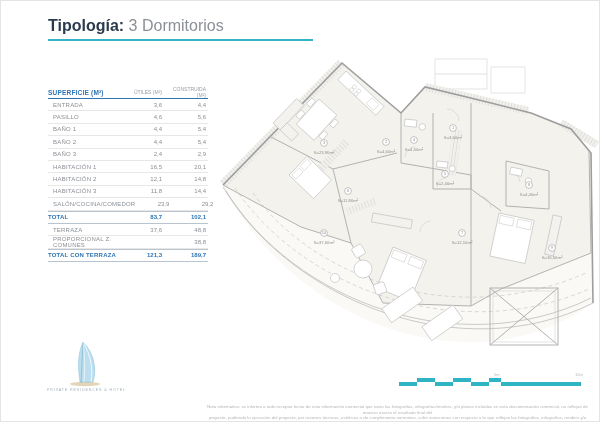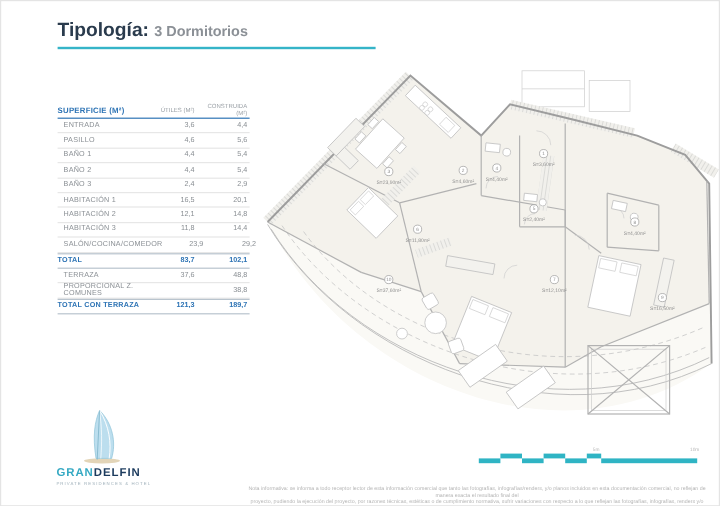--- a/index.html
+++ b/index.html
@@ -3,21 +3,21 @@
 <meta charset="utf-8">
 <style>
   html,body{margin:0;padding:0;background:#fff;}
   body{width:600px;height:422px;position:relative;overflow:hidden;
        font-family:"Liberation Sans",sans-serif;-webkit-font-smoothing:antialiased;}
   .page{position:absolute;inset:0;border:1px solid #e4e4e4;background:#fff;}
 
   
   .hdr{position:absolute;left:47px;top:16px;width:265px;}
   .hdr .t1{font-size:16px;font-weight:bold;color:#2a3b4d;}
-  .hdr .t2{font-size:12px;color:#8b9096;font-weight:bold;}
+  .hdr .t2{font-size:16px;color:#8b9096;font-weight:normal;}
   .hdr .rule{margin-top:4px;height:2px;background:#35b4c8;width:265px;}
 
   
   .tbl{position:absolute;left:47px;top:85px;width:160px;font-size:6px;color:#8a8f94;}
   .trow{display:grid;grid-template-columns:1fr 36px 44px;align-items:center;
         height:11.4px;border-bottom:1px solid #e7e7e7;}
   .trow .c2,.trow .c3{text-align:right;padding-right:2px;}
   .thead{height:12px;border-bottom:1px solid #2e74b5;color:#9aa0a6;font-size:5px;}
   .thead .c1{font-size:6.5px;font-weight:bold;color:#2e74b5;letter-spacing:.2px;}
   .trow .c1{padding-left:5px;letter-spacing:.2px;}
@@ -368,21 +368,20 @@
       <ellipse cx="84" cy="383" rx="15" ry="2.2" fill="#e3d5b8"></ellipse>
       <path d="M82,341 C93,352 96,368 92,381 L79,381 C76,362 78,350 82,341 Z" fill="#bcdeee" stroke="#8fc4da" stroke-width="0.6"></path>
       <path d="M82,341 C90,354 92,368 90,381" fill="none" stroke="#ffffff" stroke-width="0.8"></path>
       <path d="M82,341 C84,356 84,368 83,381" fill="none" stroke="#ffffff" stroke-width="0.6"></path>
       <line x1="82" y1="341" x2="80" y2="382" stroke="#7fb6cc" stroke-width="0.7"></line>
     </g>
   </svg>
 
   <div class="logo">
     <div style="height:48px"></div>
-    <div class="word"><span class="g">GRAN</span><span class="d">DELFIN</span></div>
     <div class="tag">PRIVATE RESIDENCES &amp; HOTEL</div>
   </div>
 
   <div class="disc">
     <div>Nota informativa: se informa a todo receptor lector de esta información comercial que tanto las fotografías, infografías/renders, y/o planos incluidos en esta documentación comercial, no reflejan de manera exacta el resultado final del</div>
     <div>proyecto, pudiendo la ejecución del proyecto, por razones técnicas, estéticas o de cumplimiento normativa, sufrir variaciones con respecto a lo que reflejan las fotografías, infografías, renders y/o planos incluidos en esta información comercial.</div>
   </div>
 
 </div>
 

